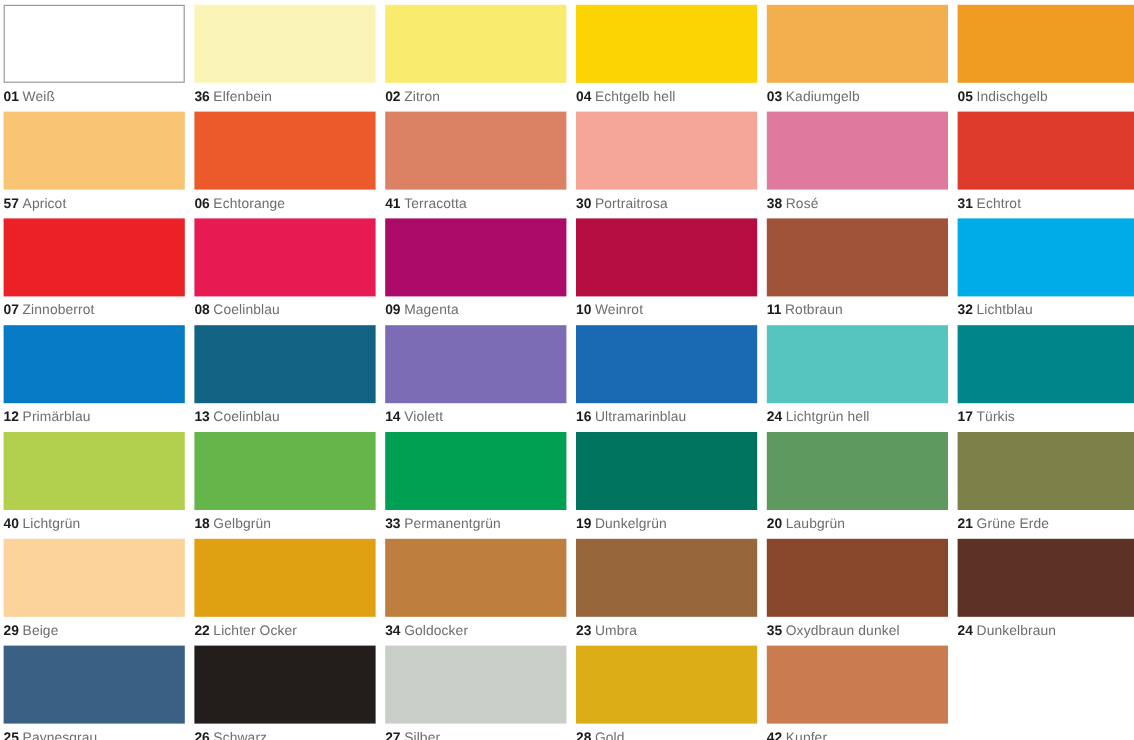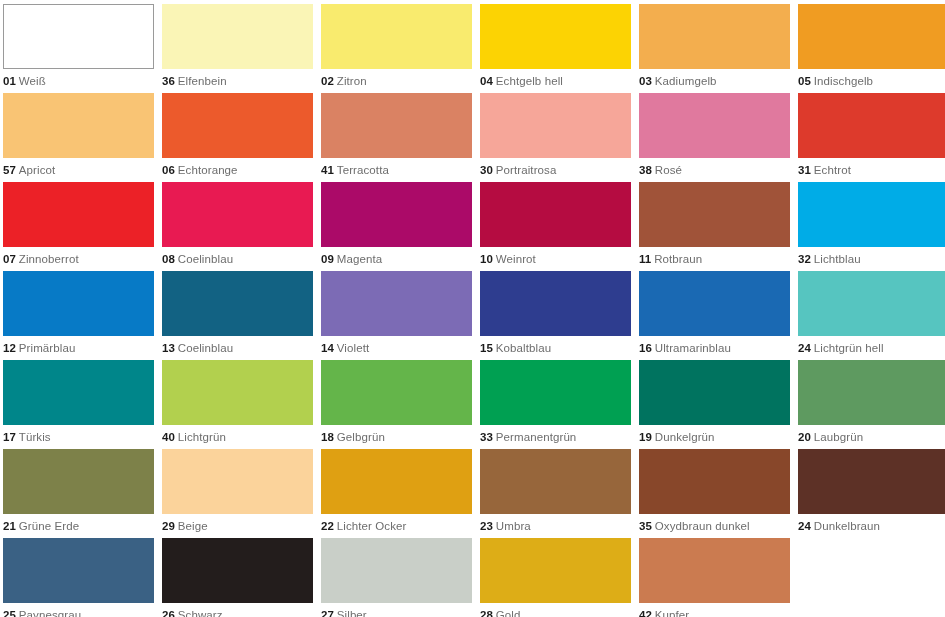--- a/index.html
+++ b/index.html
@@ -156,24 +156,20 @@
       </div>
       <div class="swatch-cell">
         <div class="swatch-chip" style="background-color: rgb(18, 98, 131);"></div>
         <div class="swatch-label"><span class="swatch-code">13</span><span class="swatch-name">Coelinblau</span></div>
       </div>
       <div class="swatch-cell">
         <div class="swatch-chip" style="background-color: rgb(124, 107, 181);"></div>
         <div class="swatch-label"><span class="swatch-code">14</span><span class="swatch-name">Violett</span></div>
       </div>
       <div class="swatch-cell">
-        <div class="swatch-chip" style="background-color: rgb(46, 61, 143);"></div>
-        <div class="swatch-label"><span class="swatch-code">15</span><span class="swatch-name">Kobaltblau</span></div>
-      </div>
-      <div class="swatch-cell">
         <div class="swatch-chip" style="background-color: rgb(26, 105, 179);"></div>
         <div class="swatch-label"><span class="swatch-code">16</span><span class="swatch-name">Ultramarinblau</span></div>
       </div>
       <div class="swatch-cell">
         <div class="swatch-chip" style="background-color: rgb(86, 197, 192);"></div>
         <div class="swatch-label"><span class="swatch-code">24</span><span class="swatch-name">Lichtgrün hell</span></div>
       </div>
       <div class="swatch-cell">
         <div class="swatch-chip" style="background-color: rgb(0, 134, 138);"></div>
         <div class="swatch-label"><span class="swatch-code">17</span><span class="swatch-name">Türkis</span></div>
@@ -204,20 +200,24 @@
       </div>
       <div class="swatch-cell">
         <div class="swatch-chip" style="background-color: rgb(251, 211, 155);"></div>
         <div class="swatch-label"><span class="swatch-code">29</span><span class="swatch-name">Beige</span></div>
       </div>
       <div class="swatch-cell">
         <div class="swatch-chip" style="background-color: rgb(223, 160, 18);"></div>
         <div class="swatch-label"><span class="swatch-code">22</span><span class="swatch-name">Lichter Ocker</span></div>
       </div>
       <div class="swatch-cell">
+        <div class="swatch-chip" style="background-color: rgb(189, 126, 62);"></div>
+        <div class="swatch-label"><span class="swatch-code">34</span><span class="swatch-name">Goldocker</span></div>
+      </div>
+      <div class="swatch-cell">
         <div class="swatch-chip" style="background-color: rgb(151, 102, 59);"></div>
         <div class="swatch-label"><span class="swatch-code">23</span><span class="swatch-name">Umbra</span></div>
       </div>
       <div class="swatch-cell">
         <div class="swatch-chip" style="background-color: rgb(136, 71, 42);"></div>
         <div class="swatch-label"><span class="swatch-code">35</span><span class="swatch-name">Oxydbraun dunkel</span></div>
       </div>
       <div class="swatch-cell">
         <div class="swatch-chip" style="background-color: rgb(93, 49, 38);"></div>
         <div class="swatch-label"><span class="swatch-code">24</span><span class="swatch-name">Dunkelbraun</span></div>

